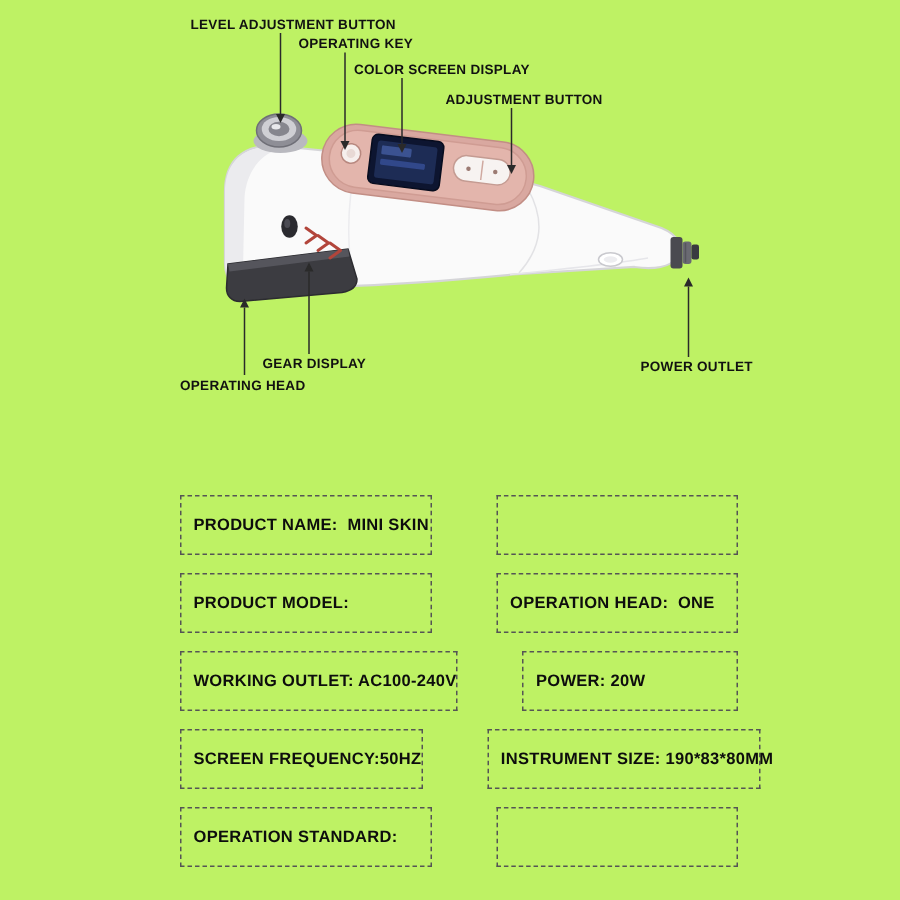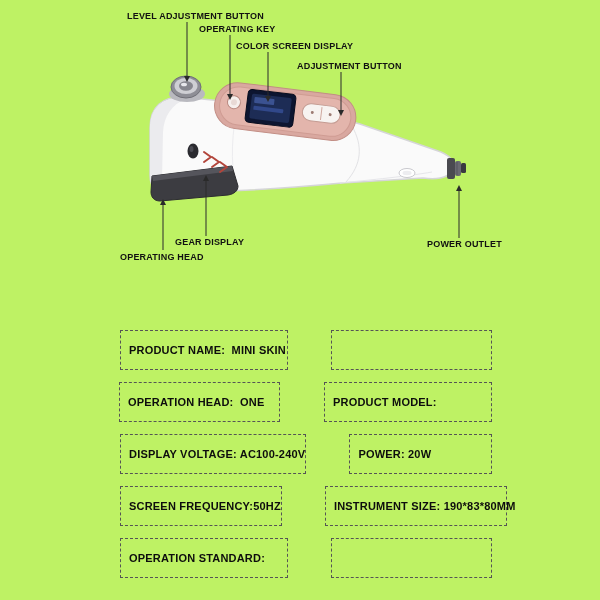--- a/index.html
+++ b/index.html
@@ -133,26 +133,26 @@
   </svg>
 
   <div class="spec-table">
 
     <div class="spec-row">
       <div class="spec-cell left">PRODUCT NAME:  MINI SKIN</div>
       <div class="spec-cell right"></div>
     </div>
 
     <div class="spec-row">
+      <div class="spec-cell left">PRODUCT MODEL:</div>
       <div class="spec-cell right">OPERATION HEAD:  ONE</div>
-      <div class="spec-cell left">PRODUCT MODEL:</div>
     </div>
 
     <div class="spec-row">
-      <div class="spec-cell left">DISPLAY VOLTAGE: AC100-240V</div>
+      <div class="spec-cell left">WORKING OUTLET: AC100-240V</div>
       <div class="spec-cell right">POWER: 20W</div>
     </div>
 
     <div class="spec-row">
       <div class="spec-cell left">SCREEN FREQUENCY:50HZ</div>
       <div class="spec-cell right">INSTRUMENT SIZE: 190*83*80MM</div>
     </div>
 
     <div class="spec-row">
       <div class="spec-cell left">OPERATION STANDARD:</div>

